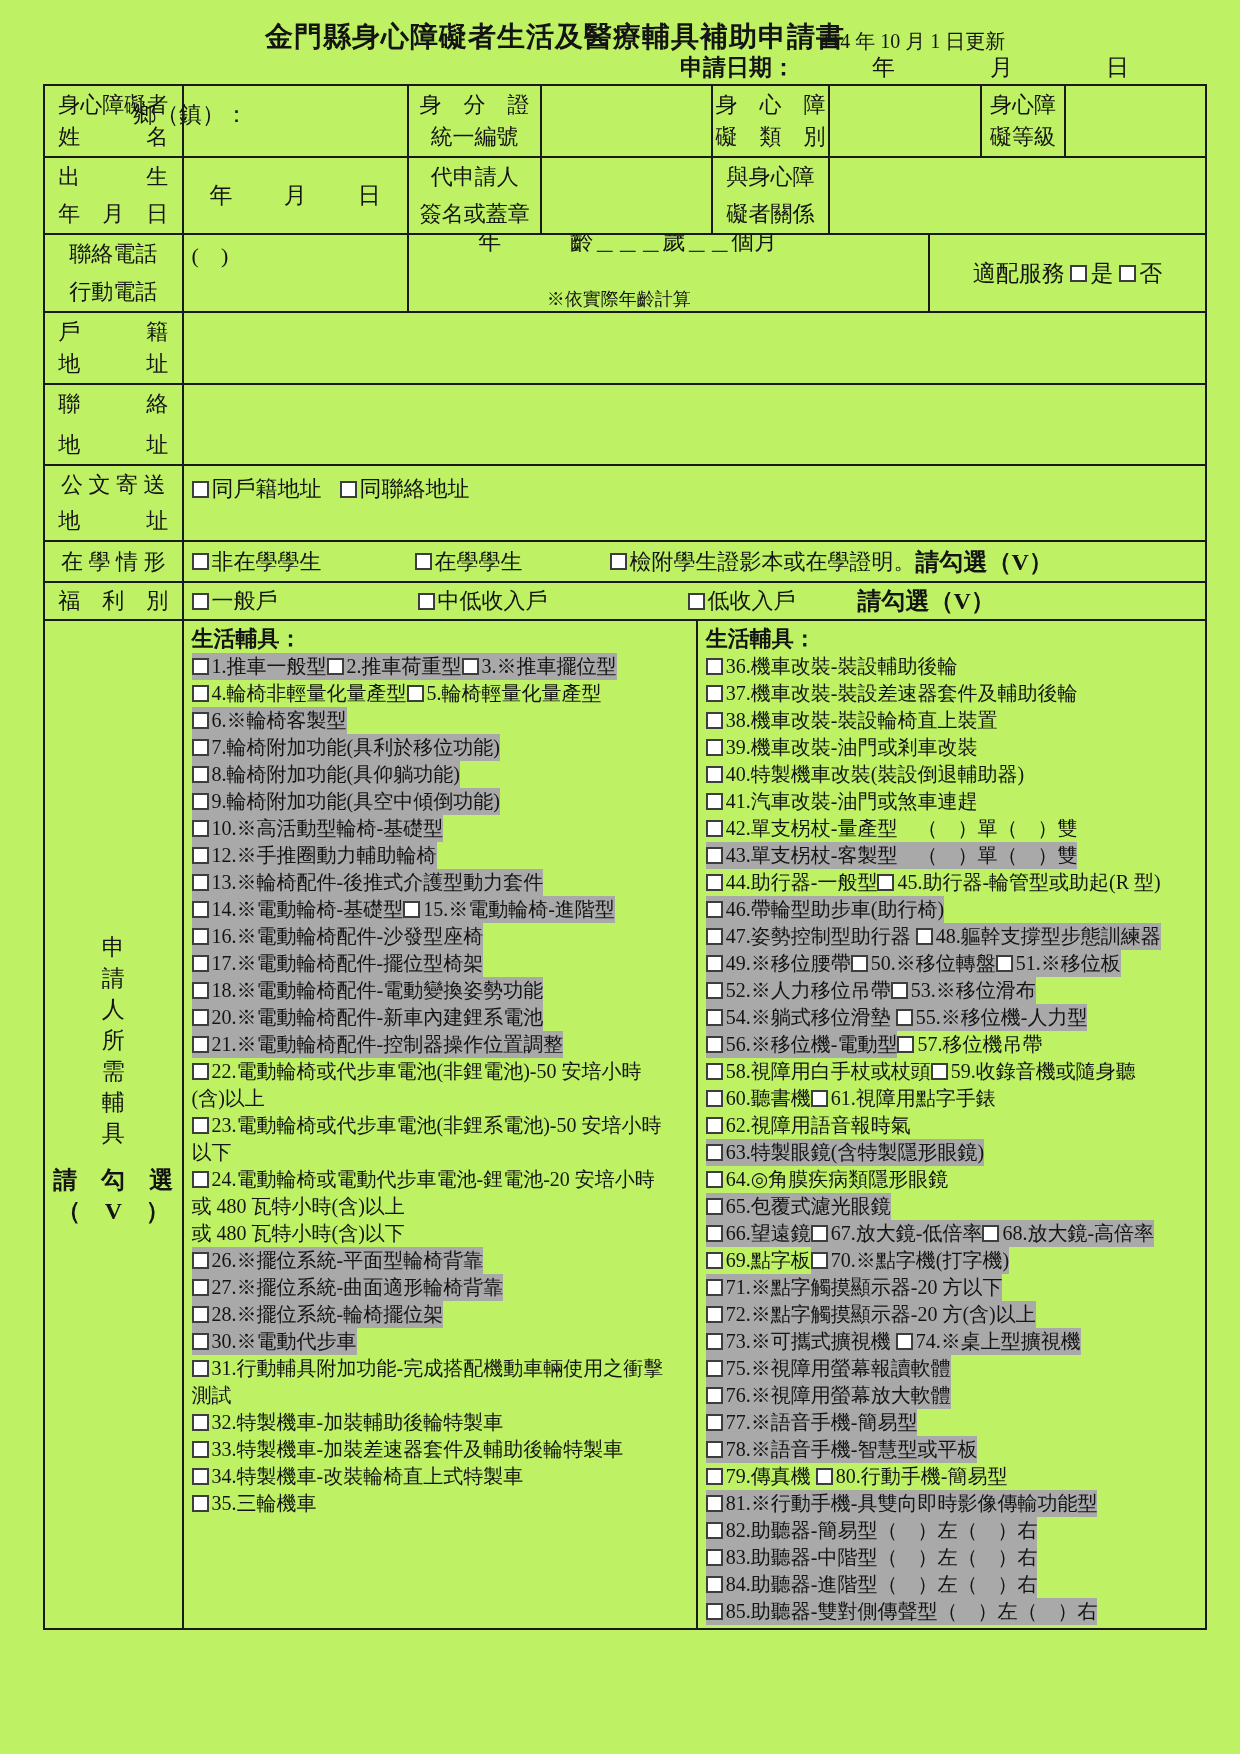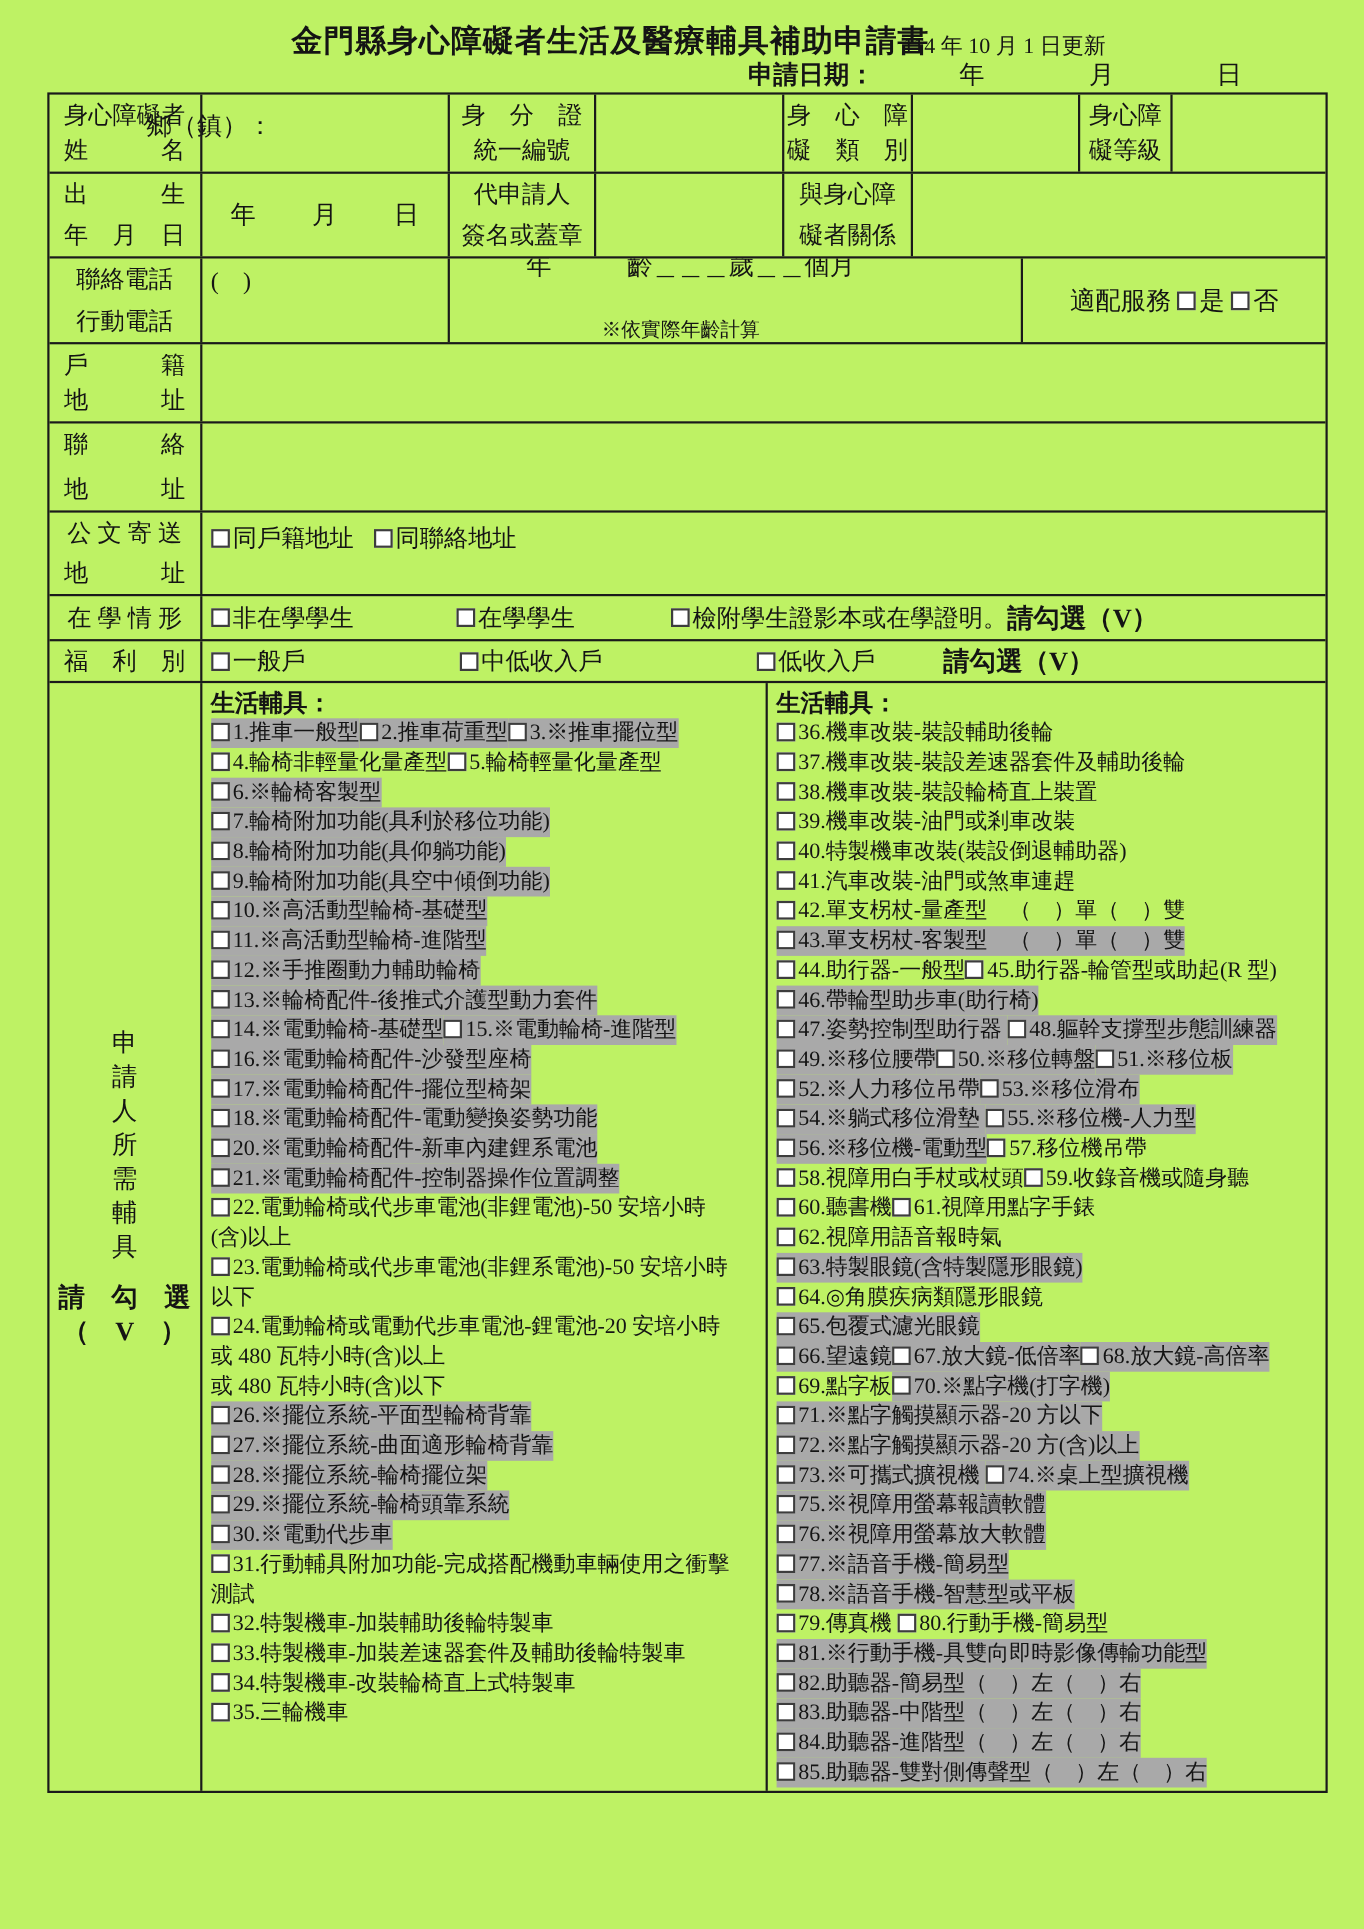--- a/index.html
+++ b/index.html
@@ -243,40 +243,38 @@
       <div class="tcell itemscol left">
         <div class="list-header">生活輔具：</div>
         <div id="left-list">
             <div class="item-line"><span class="seg hl"><span class="cbx"></span>1.推車一般型</span><span class="seg hl"><span class="cbx"></span>2.推車荷重型</span><span class="seg hl"><span class="cbx"></span>3.※推車擺位型</span></div>
             <div class="item-line"><span class="seg"><span class="cbx"></span>4.輪椅非輕量化量產型</span><span class="seg"><span class="cbx"></span>5.輪椅輕量化量產型</span></div>
             <div class="item-line"><span class="seg hl"><span class="cbx"></span>6.※輪椅客製型</span></div>
             <div class="item-line"><span class="seg hl"><span class="cbx"></span>7.輪椅附加功能(具利於移位功能)</span></div>
             <div class="item-line"><span class="seg hl"><span class="cbx"></span>8.輪椅附加功能(具仰躺功能)</span></div>
             <div class="item-line"><span class="seg hl"><span class="cbx"></span>9.輪椅附加功能(具空中傾倒功能)</span></div>
             <div class="item-line"><span class="seg hl"><span class="cbx"></span>10.※高活動型輪椅-基礎型</span></div>
-            <div class="item-line"><span class="seg hl"><span class="cbx"></span>11.※高活動型輪椅-進階型</span></div>
             <div class="item-line"><span class="seg hl"><span class="cbx"></span>12.※手推圈動力輔助輪椅</span></div>
             <div class="item-line"><span class="seg hl"><span class="cbx"></span>13.※輪椅配件-後推式介護型動力套件</span></div>
             <div class="item-line"><span class="seg hl"><span class="cbx"></span>14.※電動輪椅-基礎型</span><span class="seg hl"><span class="cbx"></span>15.※電動輪椅-進階型</span></div>
             <div class="item-line"><span class="seg hl"><span class="cbx"></span>16.※電動輪椅配件-沙發型座椅</span></div>
             <div class="item-line"><span class="seg hl"><span class="cbx"></span>17.※電動輪椅配件-擺位型椅架</span></div>
             <div class="item-line"><span class="seg hl"><span class="cbx"></span>18.※電動輪椅配件-電動變換姿勢功能</span></div>
             <div class="item-line"><span class="seg hl"><span class="cbx"></span>20.※電動輪椅配件-新車內建鋰系電池</span></div>
             <div class="item-line"><span class="seg hl"><span class="cbx"></span>21.※電動輪椅配件-控制器操作位置調整</span></div>
             <div class="item-line"><span class="seg"><span class="cbx"></span>22.電動輪椅或代步車電池(非鋰電池)-50 安培小時</span></div>
             <div class="item-line"><span class="seg">(含)以上</span></div>
             <div class="item-line"><span class="seg"><span class="cbx"></span>23.電動輪椅或代步車電池(非鋰系電池)-50 安培小時</span></div>
             <div class="item-line"><span class="seg">以下</span></div>
             <div class="item-line"><span class="seg"><span class="cbx"></span>24.電動輪椅或電動代步車電池-鋰電池-20 安培小時</span></div>
             <div class="item-line"><span class="seg">或 480 瓦特小時(含)以上</span></div>
             <div class="item-line"><span class="seg">或 480 瓦特小時(含)以下</span></div>
             <div class="item-line"><span class="seg hl"><span class="cbx"></span>26.※擺位系統-平面型輪椅背靠</span></div>
             <div class="item-line"><span class="seg hl"><span class="cbx"></span>27.※擺位系統-曲面適形輪椅背靠</span></div>
             <div class="item-line"><span class="seg hl"><span class="cbx"></span>28.※擺位系統-輪椅擺位架</span></div>
-            <div class="item-line"><span class="seg hl"><span class="cbx"></span>29.※擺位系統-輪椅頭靠系統</span></div>
             <div class="item-line"><span class="seg hl"><span class="cbx"></span>30.※電動代步車</span></div>
             <div class="item-line"><span class="seg"><span class="cbx"></span>31.行動輔具附加功能-完成搭配機動車輛使用之衝擊</span></div>
             <div class="item-line"><span class="seg">測試</span></div>
             <div class="item-line"><span class="seg"><span class="cbx"></span>32.特製機車-加裝輔助後輪特製車</span></div>
             <div class="item-line"><span class="seg"><span class="cbx"></span>33.特製機車-加裝差速器套件及輔助後輪特製車</span></div>
             <div class="item-line"><span class="seg"><span class="cbx"></span>34.特製機車-改裝輪椅直上式特製車</span></div>
             <div class="item-line"><span class="seg"><span class="cbx"></span>35.三輪機車</span></div>
           </div>
       </div>
       <div class="tcell itemscol right">

